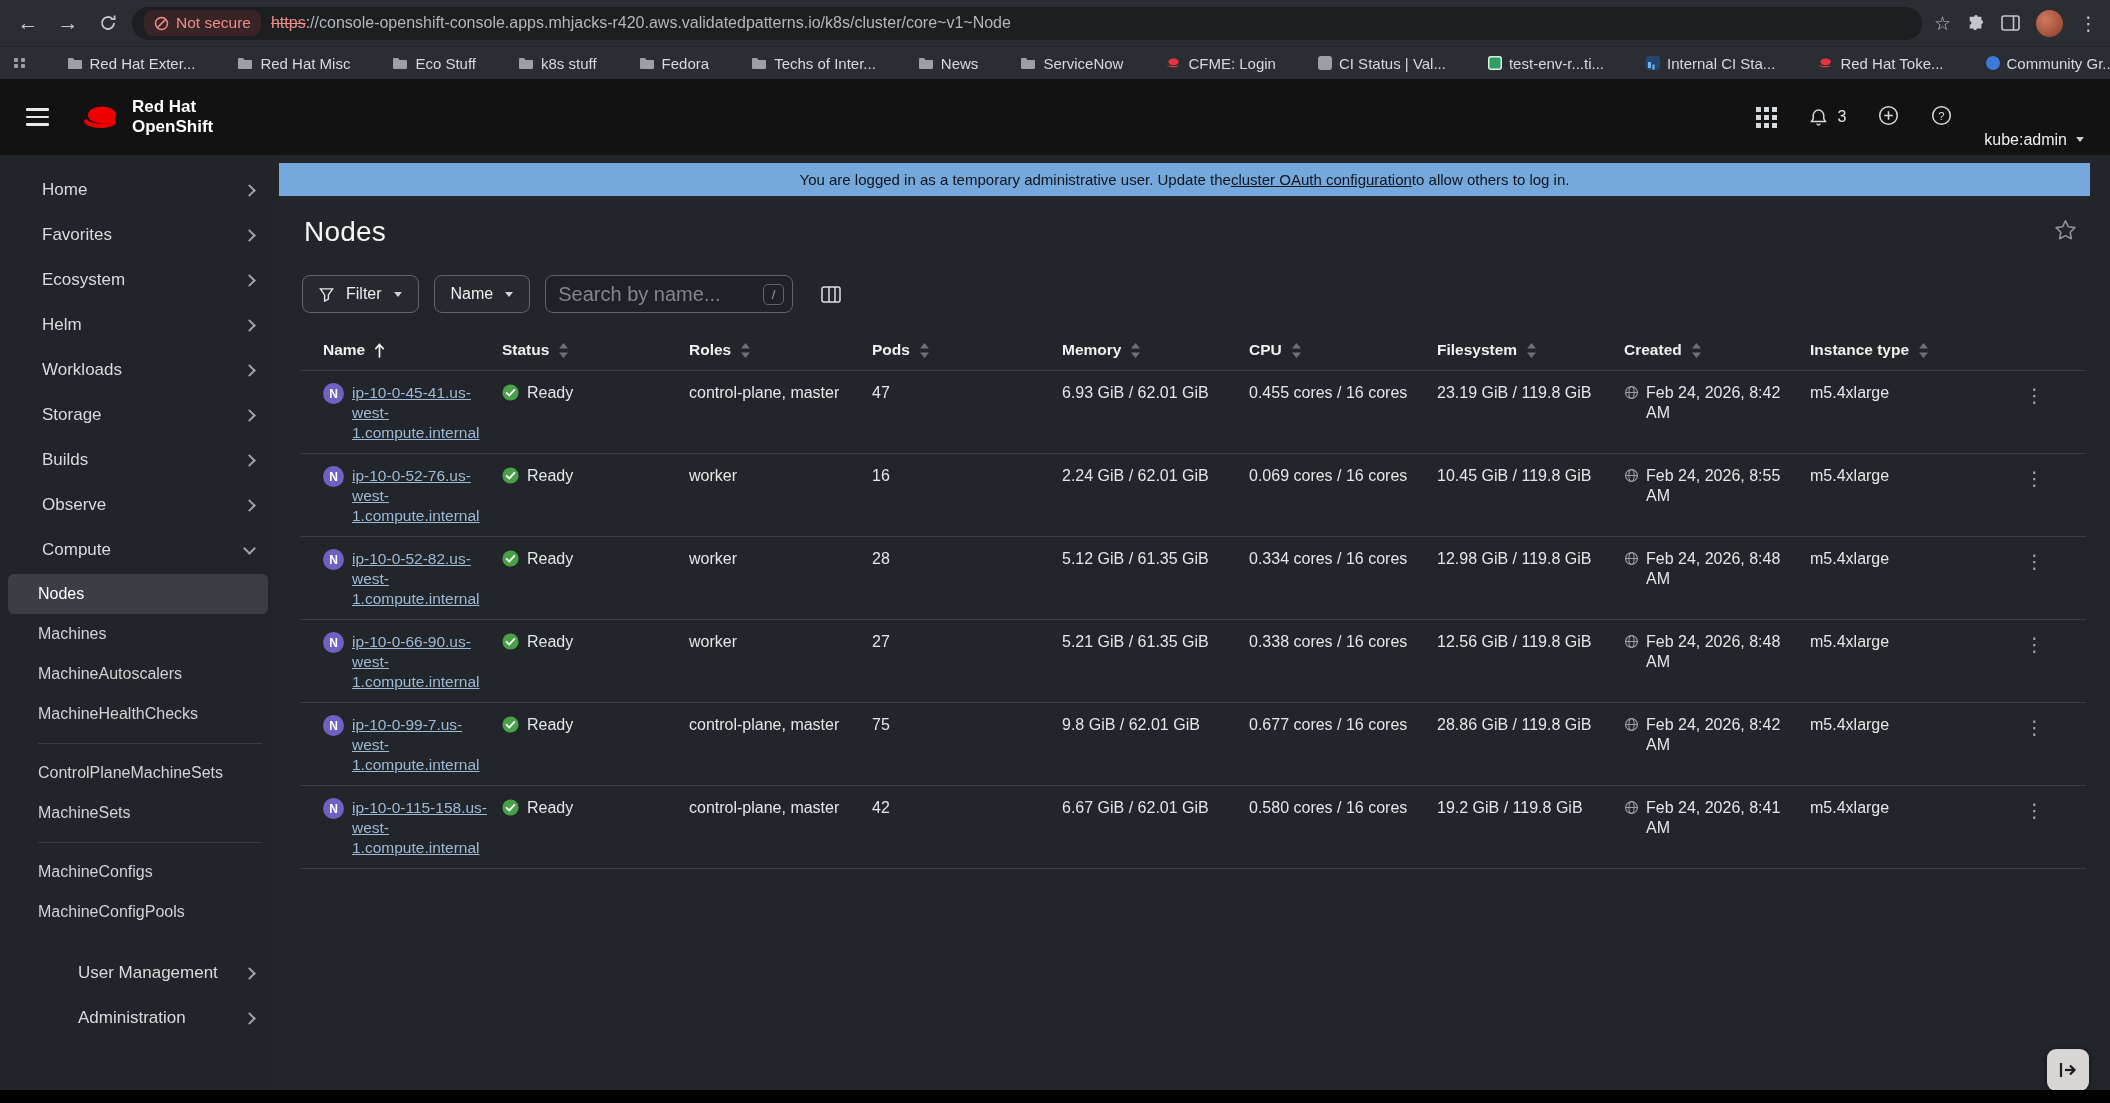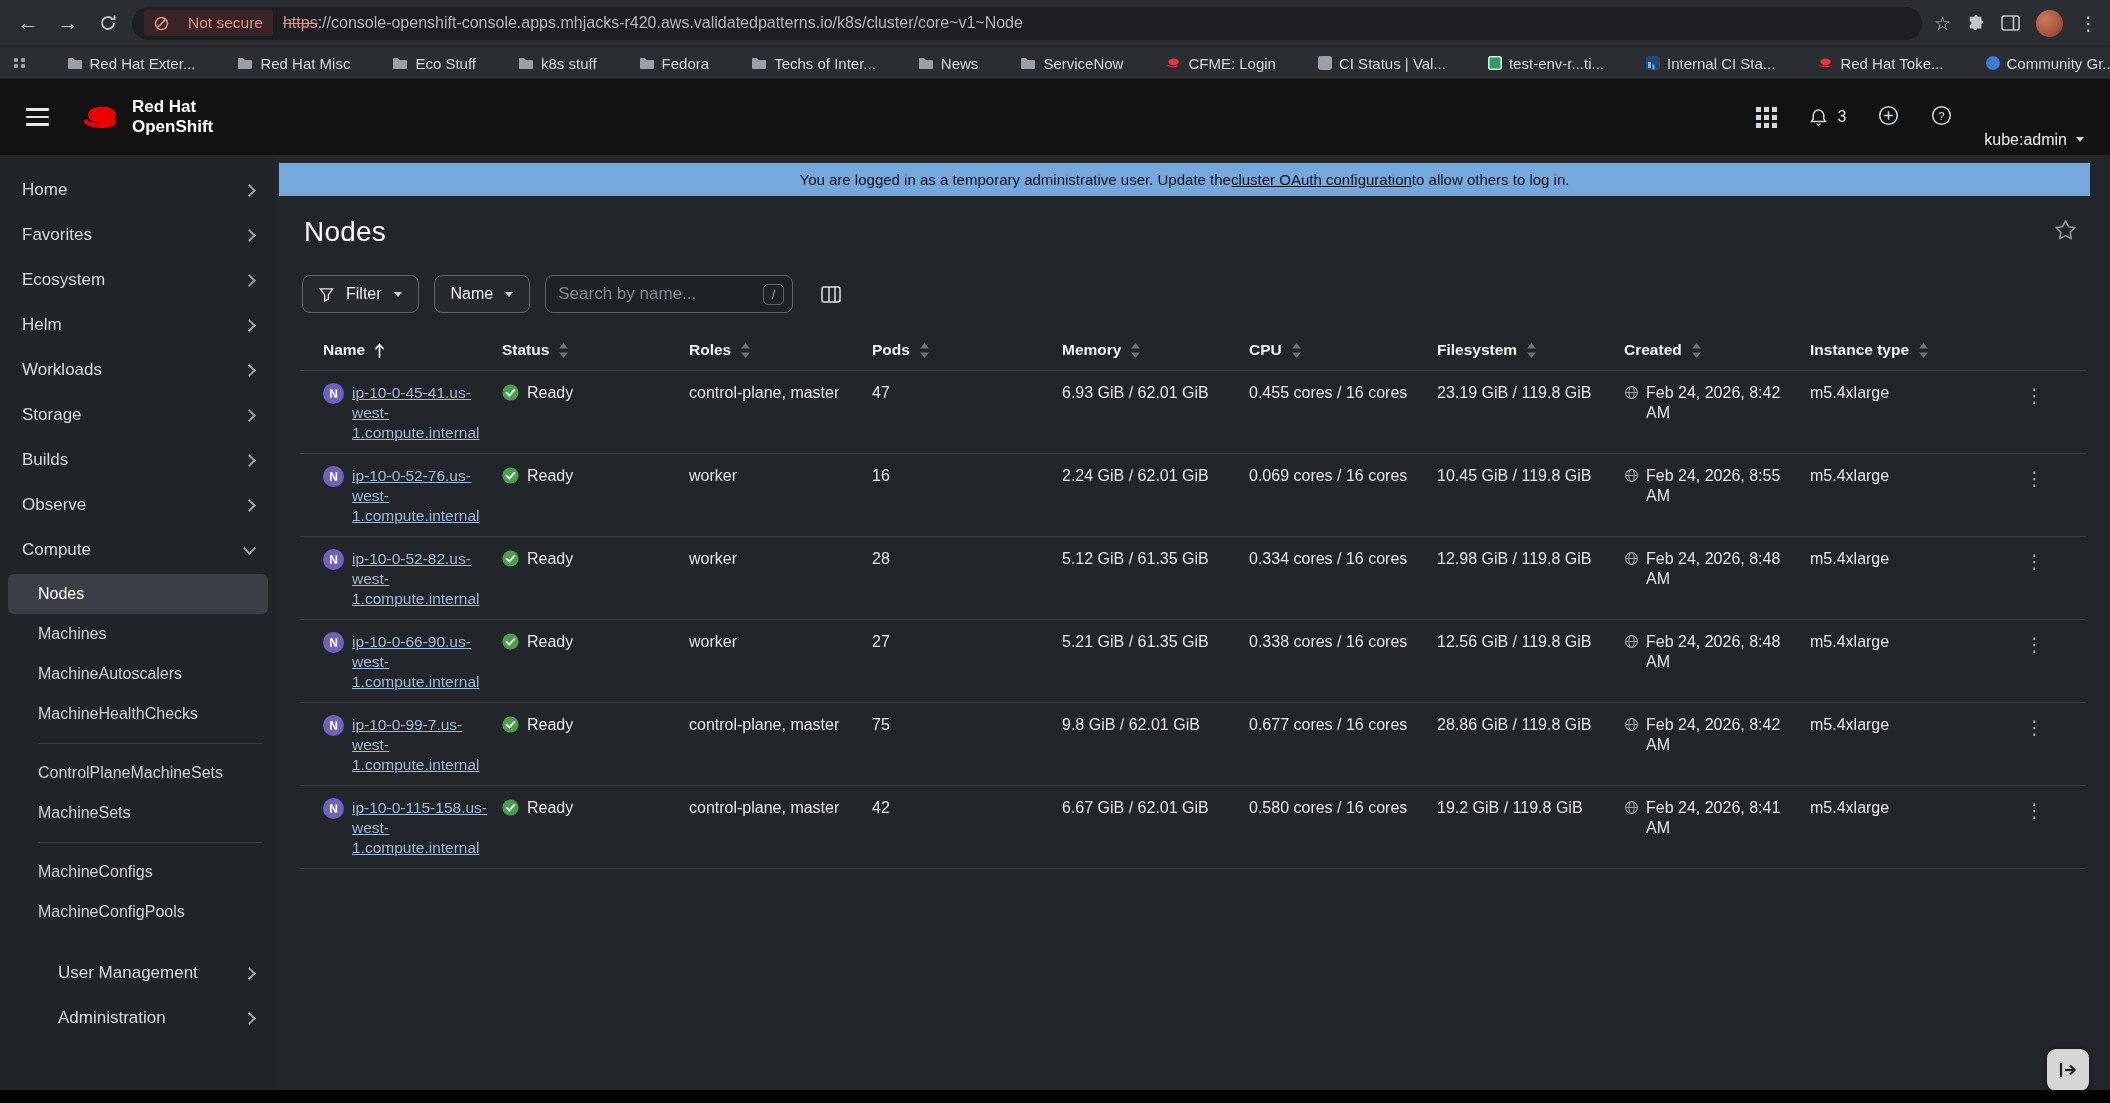--- a/index.html
+++ b/index.html
@@ -6,22 +6,22 @@
   body { background:#000; width:2110px; height:1103px; overflow:hidden; }
   .screen { position:relative; width:2110px; height:1103px; background:#000;
             font-family:"Liberation Sans","DejaVu Sans",sans-serif; color:#e4e6e9; }
 
   
   .chrome { height:46px; background:#2a2d31; display:flex; align-items:center; gap:8px; padding:0 12px; }
   .navbtn { width:32px; height:32px; display:flex; align-items:center; justify-content:center;
             color:#c3c7cb; font-size:21px; border-radius:50%; flex-shrink:0; }
   .omnibox { flex:1; height:33px; background:#1c1e21; border-radius:17px; display:flex;
              align-items:center; padding:0 12px; gap:10px; min-width:0; }
-  .secchip { display:flex; align-items:center; gap:19px; background:rgba(226,78,68,0.14);
-             border-radius:2px; padding:4px 10px; color:#ec8e86; font-size:15.5px; white-space:nowrap; }
+  .secchip { display:flex; align-items:center; gap:7px; background:rgba(226,78,68,0.14);
+             border-radius:9px; padding:4px 10px; color:#ec8e86; font-size:15.5px; white-space:nowrap; }
   .url { font-size:16px; color:#b2b7bc; white-space:nowrap; overflow:hidden; text-overflow:ellipsis; }
   .url .proto { color:#ec8e86; text-decoration:line-through; }
   .chrome-right { display:flex; align-items:center; gap:16px; padding-left:4px; }
   .glyphbtn { color:#c3c7cb; font-size:19px; display:flex; align-items:center; justify-content:center; }
   .avatar { width:27px; height:27px; border-radius:50%;
             background:radial-gradient(circle at 35% 35%, #d07a5c, #8a3b2c); }
 
   
   .bookmarks { height:33px; background:#2a2d31; border-top:1px solid #202327; display:flex;
                align-items:center; padding:0 14px; gap:42px; font-size:15px; color:#d7dadd; }
@@ -49,21 +49,21 @@
   .grid9 span { width:5px; height:5px; background:#d7dadd; }
   .bellwrap { display:flex; align-items:center; gap:9px; font-size:16px; }
   .usermenu { display:flex; align-items:center; gap:9px; font-size:16px; color:#eceef0;margin-top:45px; }
   .caret { width:0; height:0; border-left:4.5px solid transparent; border-right:4.5px solid transparent;
            border-top:5px solid #cfd3d7; }
 
   
   .bodyrow { display:flex; height:948px; }
   .sidenav { width:276px; background:#212428; padding-top:12px; flex-shrink:0; }
   .nav-item { height:45px; display:flex; align-items:center; justify-content:space-between;
-              padding:0 22px; font-size:17px; color:#d8dbde; }
+              padding:0 22px; font-size:17px; color:#d8dbde;margin-left:20px; }
   .chev { width:9px; height:9px; border-right:2px solid #9ea3a8; border-bottom:2px solid #9ea3a8;
           transform:rotate(-45deg); margin-top:1px; }
   .chev.down { transform:rotate(45deg); margin-top:-3px; }
   .nav-sub { padding:2px 0 4px; }
   .nav-subitem { height:40px; display:flex; align-items:center; padding-left:30px; font-size:16px;
                  color:#d0d3d6; margin:0 8px; border-radius:6px; }
   .nav-subitem.selected { background:#3b3f45; color:#fff; }
   .nav-div { height:1px; background:#3a3d41; margin:9px 14px 9px 38px; }
   .nav-bottom { margin-top:14px;padding-left:36px; }
 
@@ -73,21 +73,21 @@
   .banner a { color:#10151b; text-decoration:underline; }
   .titlerow { display:flex; align-items:center; justify-content:space-between; padding:20px 32px 0 28px; }
   .titlerow h1 { font-size:28px; font-weight:500; color:#f4f5f6; letter-spacing:.2px; }
 
   .toolbar { display:flex; align-items:center; padding:27px 0 0 26px; gap:15px; }
   .btn { height:38px; display:flex; align-items:center; gap:12px; padding:12px 16px; background:#26292e;
          border:1px solid #61656b; border-radius:8px; color:#eceef0; font-size:16px; }
   .search { width:248px; height:38px; background:#1e2125; border:1px solid #61656b; border-radius:8px;
             display:flex; align-items:center; padding:0 8px 0 12px; }
   .search input { flex:1; min-width:0; background:transparent; border:none; outline:none; color:#e6e8ea;
-                  font-size:17px; font-family:inherit; }
+                  font-size:20px; font-family:inherit; }
   .search input::placeholder { color:#82878d; }
   .kbd { border:1px solid #61656b; border-radius:5px; padding:2px 8px; font-size:13px; color:#9ba0a6; }
   .colbtn { margin-left:13px; display:flex; align-items:center; }
 
   
   .table { margin:28px 24px 0; }
   .gridcols { display:grid; grid-template-columns:202px 187px 183px 190px 187px 188px 187px 186px 215px 61px; }
   .thead { border-bottom:1px solid #3b3e42; padding-bottom:11px; }
   .th { display:flex; align-items:center; gap:9px; font-size:15.5px; font-weight:700; color:#eef0f2;
         padding-right:10px; }

